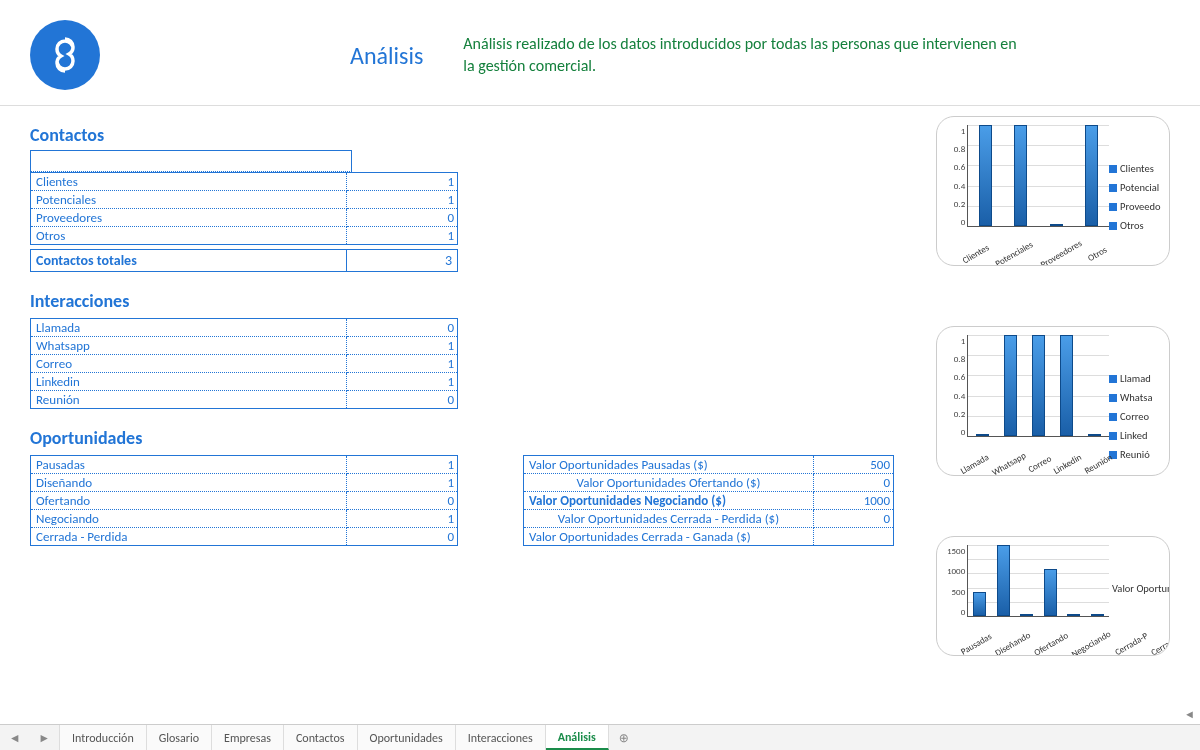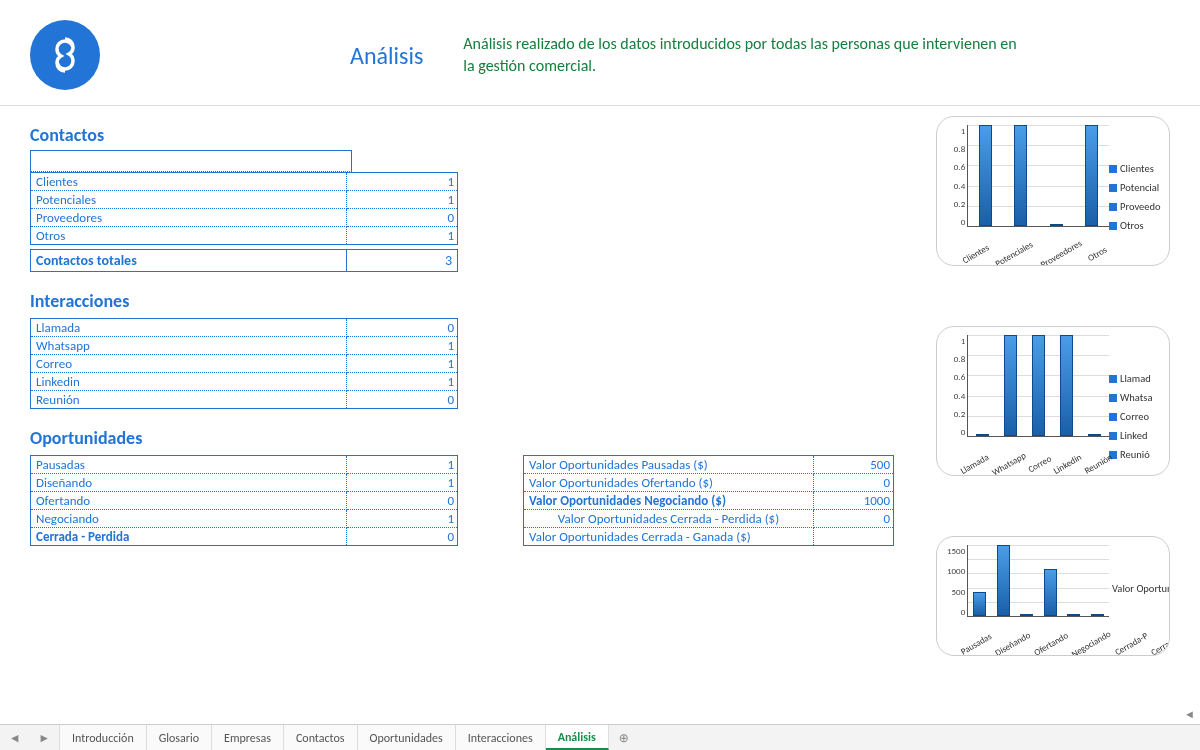--- a/index.html
+++ b/index.html
@@ -131,33 +131,33 @@
             </tr>
             <tr>
               <td style="width: 316px;">Ofertando</td>
               <td class="val" style="width: 111px;">0</td>
             </tr>
             <tr>
               <td style="width: 316px;">Negociando</td>
               <td class="val" style="width: 111px;">1</td>
             </tr>
             <tr>
-              <td style="width: 316px; font-weight: bold;">Cerrada - Perdida</td>
+              <td style="width: 316px;">Cerrada - Perdida</td>
               <td class="val" style="width: 111px;">0</td>
             </tr>
           </tbody>
       </table>
       <table class="data" style="border: 1.5px solid rgb(34, 117, 214);">
         <tbody id="valor-body">
             <tr class="solid-row-x">
               <td style="width: 290px;">Valor Oportunidades Pausadas ($)</td>
               <td class="val" style="width: 80px;">500</td>
             </tr>
             <tr>
-              <td style="width: 290px;">Valor Oportunidades Ofertando ($)</td>
+              <td style="width: 290px; text-align: center;">Valor Oportunidades Ofertando ($)</td>
               <td class="val" style="width: 80px;">0</td>
             </tr>
             <tr>
               <td style="width: 290px; font-weight: bold;">Valor Oportunidades Negociando ($)</td>
               <td class="val" style="width: 80px;">1000</td>
             </tr>
             <tr>
               <td style="width: 290px; text-align: center;">Valor Oportunidades Cerrada - Perdida ($)</td>
               <td class="val" style="width: 80px;">0</td>
             </tr>

